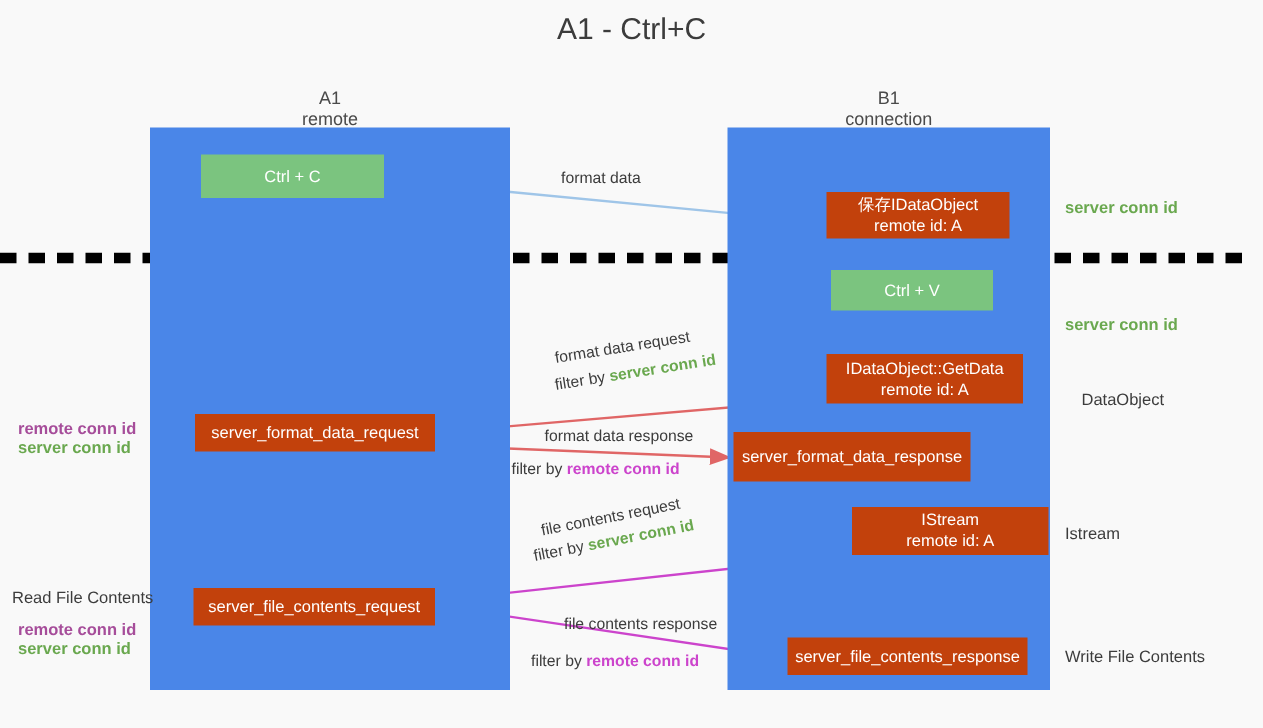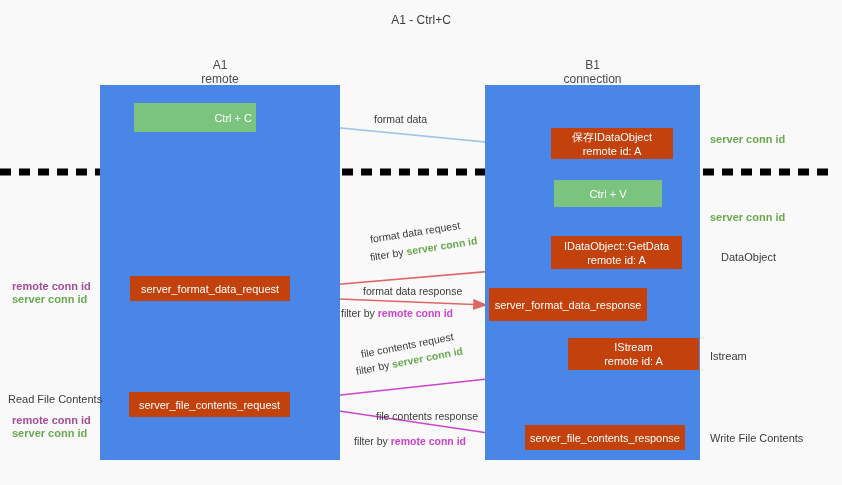--- a/index.html
+++ b/index.html
@@ -22,21 +22,21 @@
     height: 485px;
   }
   .abs { position: absolute; }
 
   
   .title {
     width: 842px;
     top: 10px;
     left: 0;
     text-align: center;
-    font-size: 12px;
+    font-size: 20px;
     line-height: 20px;
     color: #3c3c3c;
   }
 
   
   .lane-header {
     text-align: center;
     font-size: 12px;
     line-height: 14px;
     color: #4a4a4a;
@@ -132,21 +132,21 @@
   <div>remote</div>
 </div>
 <div class="abs lane-header" style="left:485px; top:58px; width:215px;">
   <div>B1</div>
   <div>connection</div>
 </div>
 
 <div id="lane-a1" class="abs lane"></div>
 <div id="lane-b1" class="abs lane"></div>
 
-<div class="abs box box-green" style="left:134px; top:103px; width:122px; height:29px;align-items:flex-end;">
+<div class="abs box box-green" style="left:134px; top:103px; width:122px; height:29px;">
   <span>Ctrl + C</span>
 </div>
 
 <div class="abs box box-orange" style="left:551px; top:128px; width:122px; height:31px;">
   <span>保存IDataObject</span>
   <span>remote id: A</span>
 </div>
 
 <div class="abs box box-green" style="left:554px; top:180px; width:108px; height:27px;">
   <span>Ctrl + V</span>
@@ -175,21 +175,21 @@
 </div>
 
 <div class="abs box box-orange" style="left:525px; top:425px; width:160px; height:25px;">
   <span>server_file_contents_response</span>
 </div>
 
 <div class="abs side-label lbl-green" style="left:710px; top:132px;">server conn id</div>
 
 <div class="abs side-label lbl-green" style="left:710px; top:210px;">server conn id</div>
 
-<div class="abs side-label lbl-plain" style="left:710px; top:250px;padding-left:11px;">DataObject</div>
+<div class="abs side-label lbl-plain" style="left:710px; top:260px;padding-left:11px;">DataObject</div>
 
 <div class="abs side-label lbl-plain" style="left:710px; top:349px;">Istream</div>
 
 <div class="abs side-label lbl-plain" style="left:710px; top:431px;">Write File Contents</div>
 
 <div class="abs side-label lbl-purple" style="left:12px; top:279px;">remote conn id</div>
 <div class="abs side-label lbl-green" style="left:12px; top:292px;">server conn id</div>
 
 <div class="abs side-label lbl-plain" style="left:8px; top:392px;">Read File Contents</div>
 <div class="abs side-label lbl-purple" style="left:12px; top:413px;">remote conn id</div>

